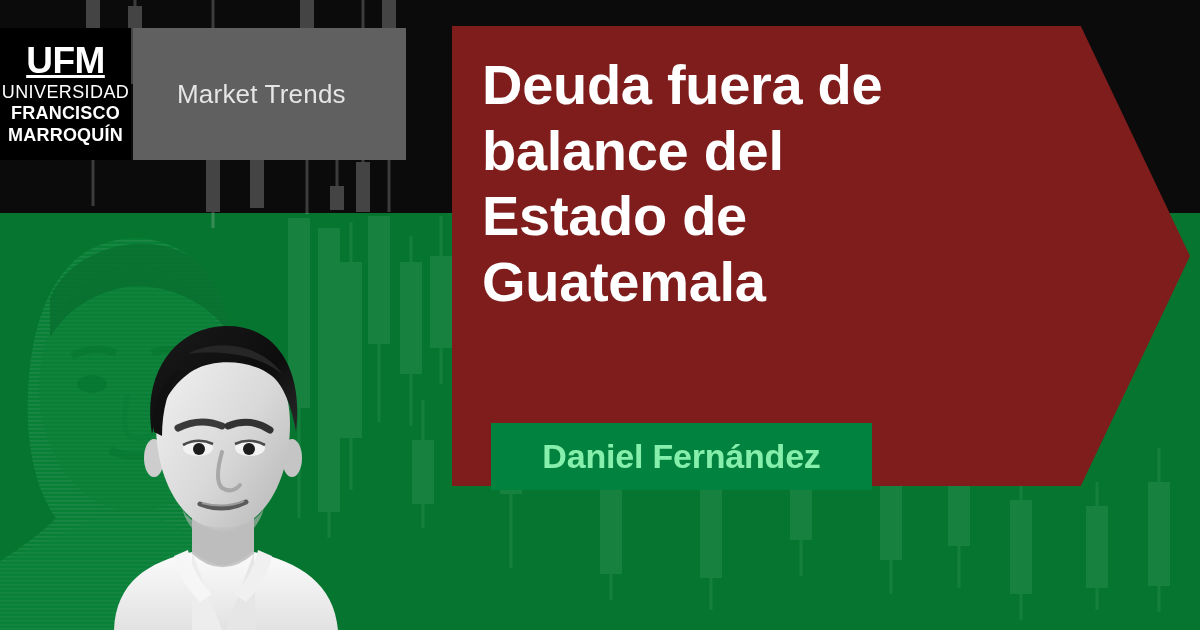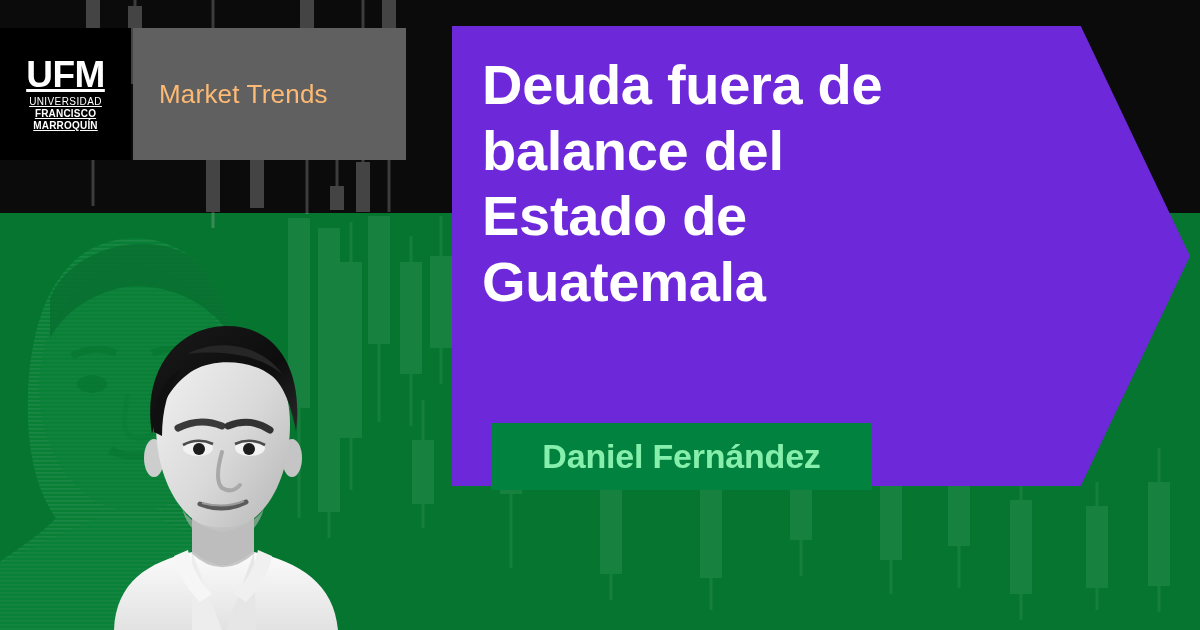--- a/index.html
+++ b/index.html
@@ -97,56 +97,56 @@
   }
   .logo-ufm {
     font-size: 37px;
     font-weight: bold;
     letter-spacing: -0.5px;
     line-height: 1;
     margin-bottom: 3px;
     text-decoration: underline;
   }
   .logo-line {
-    font-size: 10px;
+    font-size: 18px;
     font-weight: bold;
     letter-spacing: .2px;
     line-height: 1.18;
     white-space: nowrap;
-    text-decoration: underline;
   }
   .logo-line.thin { font-weight: normal; letter-spacing: .4px; }
 
   
   .category-box {
     position: absolute;
     left: 133px;
     top: 28px;
     width: 273px;
     height: 132px;
     background: #606060;
     display: flex;
     align-items: center;
   }
   .category-label {
-    color: #fdba74;
+    color: #e5e5e5;
     font-size: 26px;
     font-weight: 300;
     letter-spacing: .2px;
     padding-left: 26px;
+    margin-left: 18px;
   }
 
   
   .title-panel {
     position: absolute;
     left: 452px;
     top: 26px;
     width: 738px;
     height: 460px;
-    background: #6d28d9;
+    background: #7f1d1d;
     -webkit-clip-path: polygon(0 0, 85.2% 0, 100% 50%, 85.2% 100%, 0 100%);
     clip-path: polygon(0 0, 85.2% 0, 100% 50%, 85.2% 100%, 0 100%);
     box-sizing: border-box;
     padding: 26px 0 0 30px;
   }
   .title-text {
     color: #ffffff;
     font-size: 56px;
     font-weight: bold;
     line-height: 1.17;

